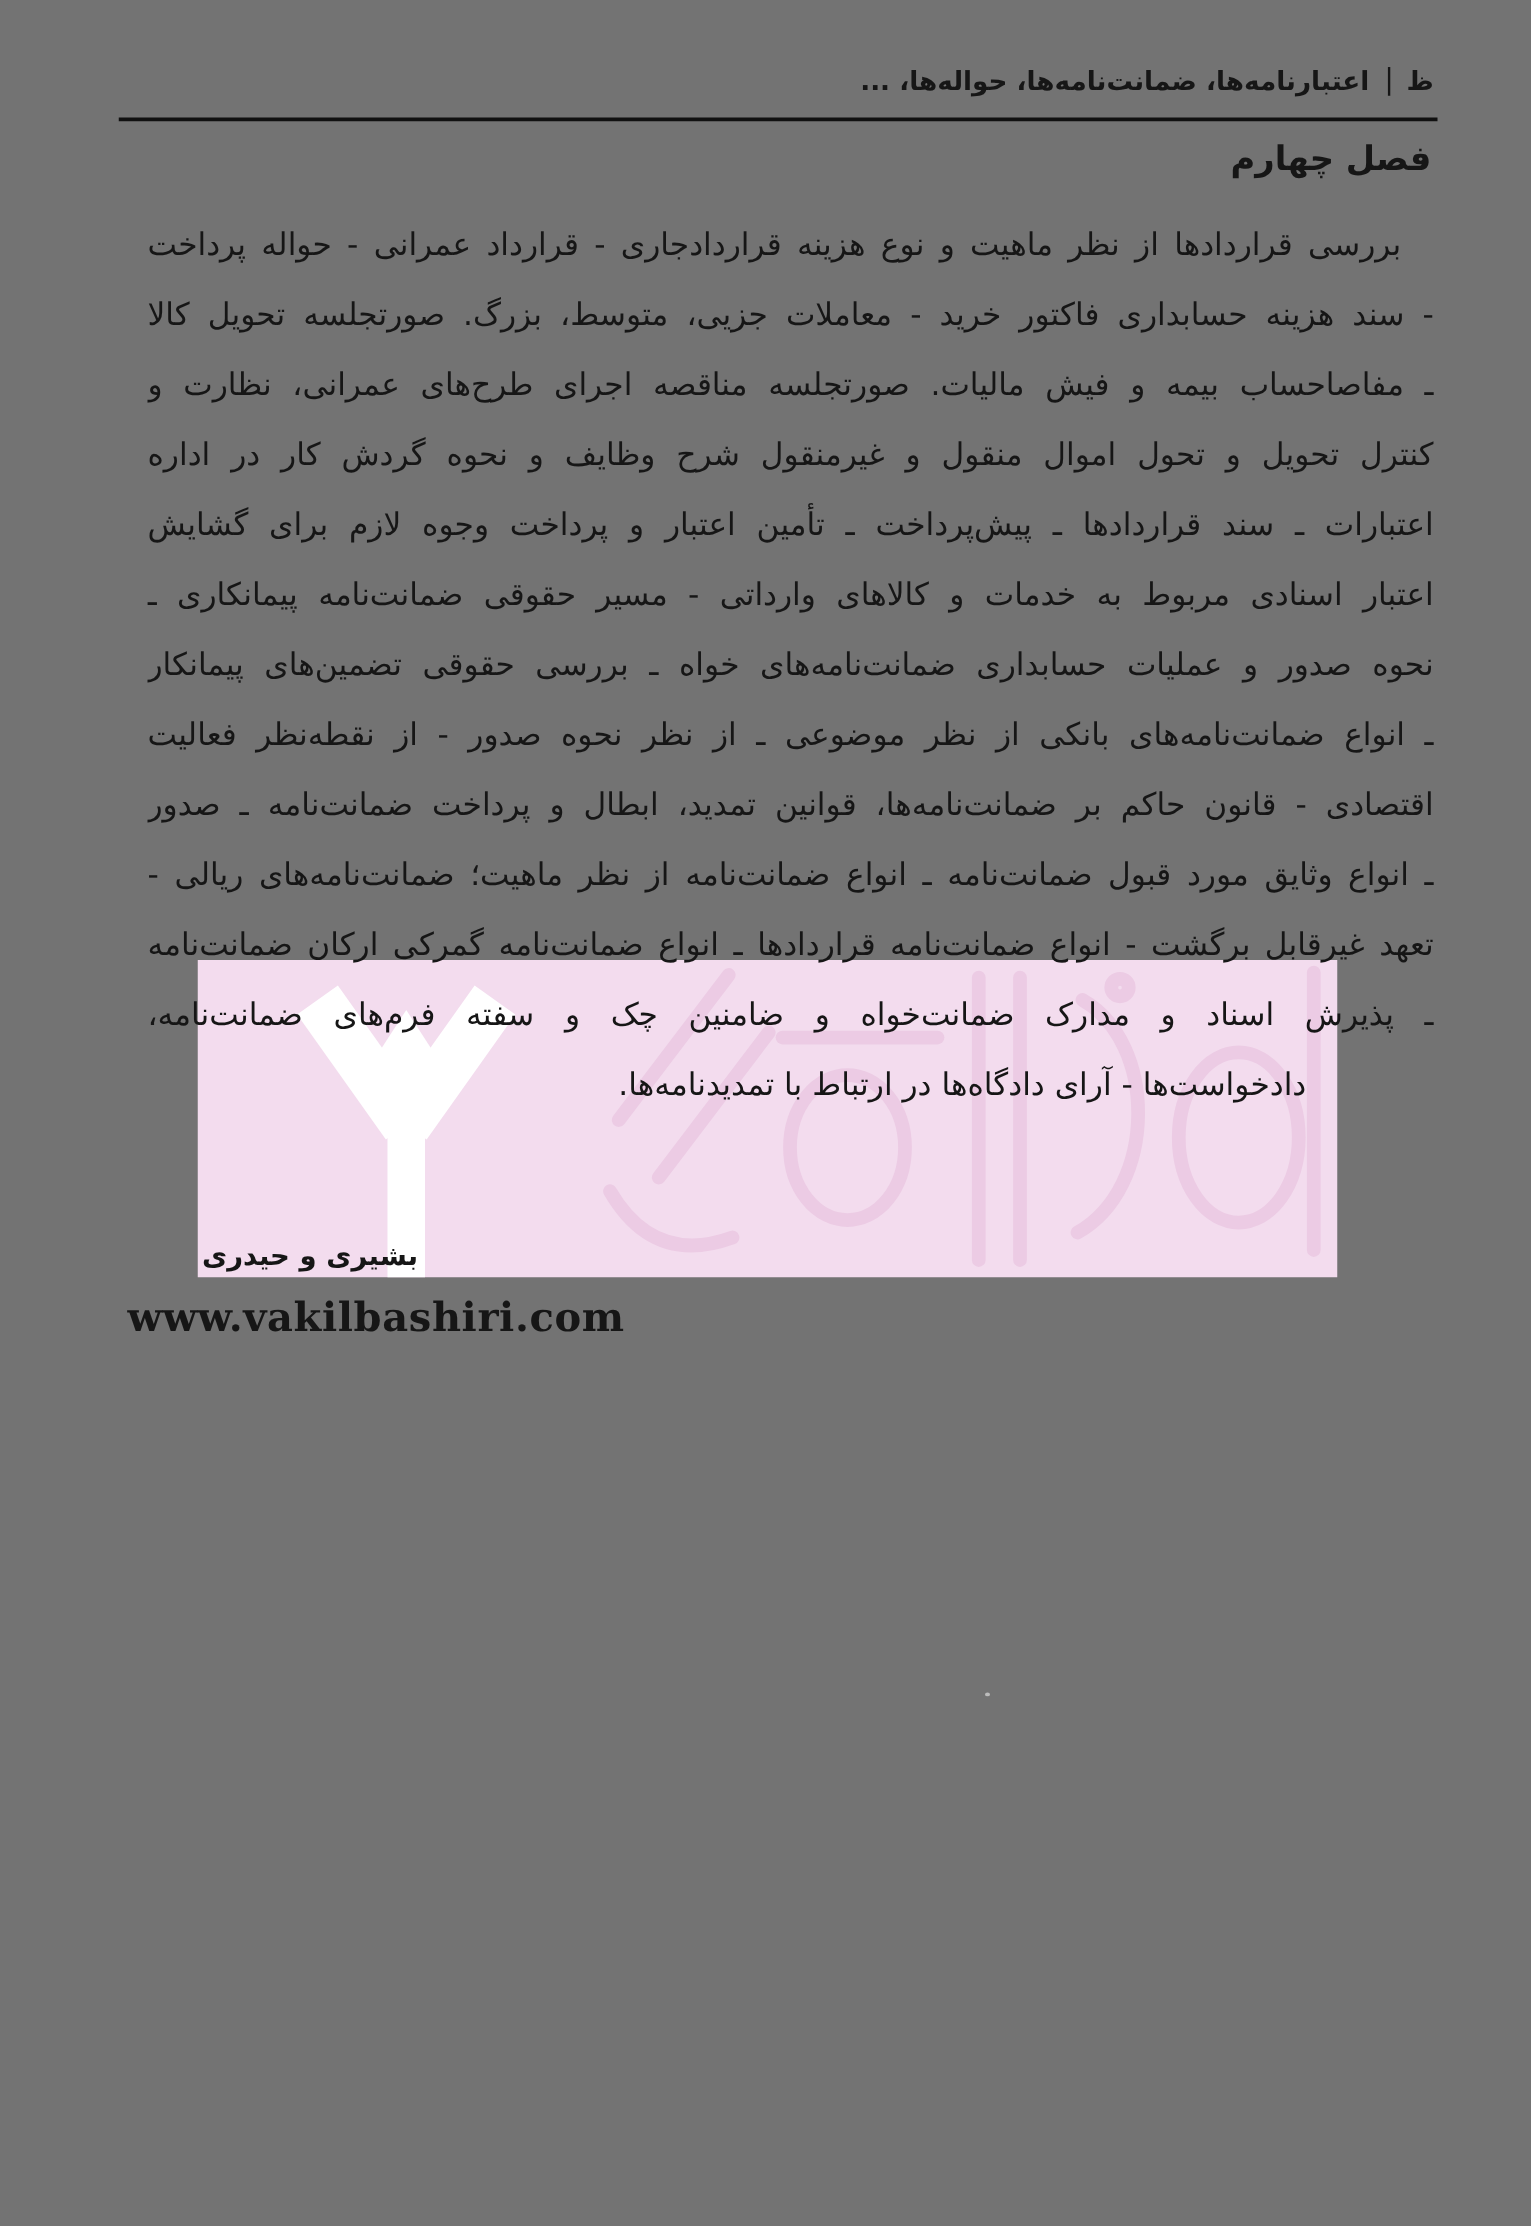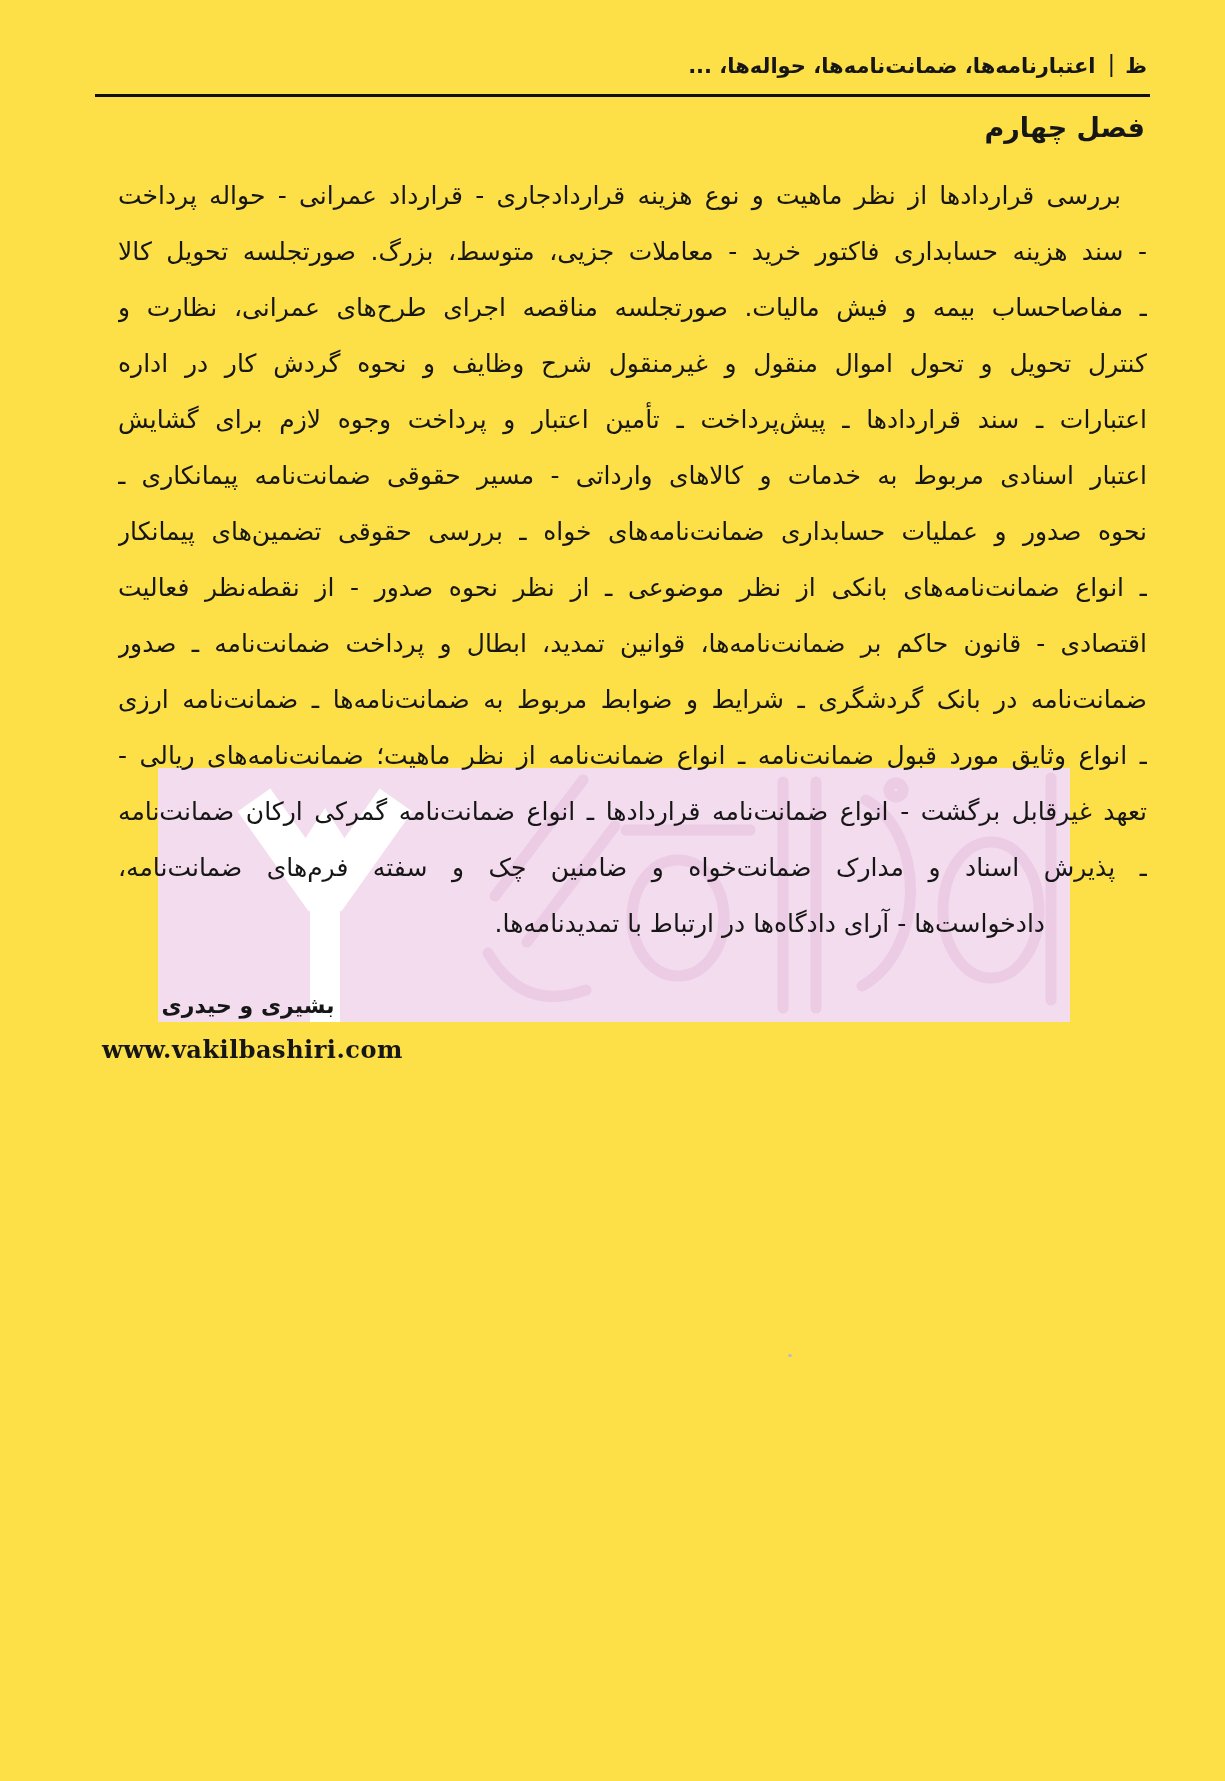--- a/index.html
+++ b/index.html
@@ -1,19 +1,19 @@
 <!DOCTYPE html>
 <html lang="fa"><head>
 <meta charset="utf-8">
 <style>
   html,body{margin:0;padding:0;background:#ffffff;}
   .page{
     position:relative;
     width:1225px;height:1781px;
-    background:#fde047;
+    background:#737373;
     overflow:hidden;
     font-family:"DejaVu Sans",sans-serif;
     color:#161616;
   }
   
   .hdr{
     position:absolute;top:52px;right:78px;left:95px;
     direction:rtl;text-align:right;
     font-size:21px;font-weight:bold;
     letter-spacing:0;
@@ -62,21 +62,21 @@
   .authors{
     position:absolute;left:138px;top:993px;width:200px;
     z-index:2;
     direction:rtl;text-align:center;
     font-size:22px;font-weight:bold;margin-left:10px;
   }
   .site-url{
     position:absolute;left:102px;top:1035px;
     z-index:2;
     font-family:"DejaVu Serif",serif;
-    font-size:24px;font-weight:bold;
+    font-size:32px;font-weight:bold;
     letter-spacing:0.5px;
   }
   
   .speck{
     position:absolute;left:788px;top:1354px;width:4px;height:3px;
     background:#bcbcbc;border-radius:50%;
   }
 </style>
 </head>
 <body>
@@ -120,21 +120,20 @@
   <div class="body-par">
     <div class="bline first">بررسی قراردادها از نظر ماهیت و نوع هزینه قراردادجاری - قرارداد عمرانی - حواله پرداخت</div>
     <div class="bline">- سند هزینه حسابداری فاکتور خرید - معاملات جزیی، متوسط، بزرگ. صورتجلسه تحویل کالا</div>
     <div class="bline">ـ مفاصاحساب بیمه و فیش مالیات. صورتجلسه مناقصه اجرای طرح‌های عمرانی، نظارت و</div>
     <div class="bline">کنترل تحویل و تحول اموال منقول و غیرمنقول شرح وظایف و نحوه گردش کار در اداره</div>
     <div class="bline">اعتبارات ـ سند قراردادها ـ پیش‌پرداخت ـ تأمین اعتبار و پرداخت وجوه لازم برای گشایش</div>
     <div class="bline">اعتبار اسنادی مربوط به خدمات و کالاهای وارداتی - مسیر حقوقی ضمانت‌نامه پیمانکاری ـ</div>
     <div class="bline">نحوه صدور و عملیات حسابداری ضمانت‌نامه‌های خواه ـ بررسی حقوقی تضمین‌های پیمانکار</div>
     <div class="bline">ـ انواع ضمانت‌نامه‌های بانکی از نظر موضوعی ـ از نظر نحوه صدور - از نقطه‌نظر فعالیت</div>
     <div class="bline">اقتصادی - قانون حاکم بر ضمانت‌نامه‌ها، قوانین تمدید، ابطال و پرداخت ضمانت‌نامه ـ صدور</div>
-    <div class="bline">ضمانت‌نامه در بانک گردشگری ـ شرایط و ضوابط مربوط به ضمانت‌نامه‌ها ـ ضمانت‌نامه ارزی</div>
     <div class="bline">ـ انواع وثایق مورد قبول ضمانت‌نامه ـ انواع ضمانت‌نامه از نظر ماهیت؛ ضمانت‌نامه‌های ریالی -</div>
     <div class="bline">تعهد غیرقابل برگشت - انواع ضمانت‌نامه قراردادها ـ انواع ضمانت‌نامه گمرکی ارکان ضمانت‌نامه</div>
     <div class="bline">ـ پذیرش اسناد و مدارک ضمانت‌خواه و ضامنین چک و سفته فرم‌های ضمانت‌نامه،</div>
     <div class="bline last">دادخواست‌ها - آرای دادگاه‌ها در ارتباط با تمدید‌نامه‌ها.</div>
   </div>
 
   <div class="authors">بشیری و حیدری</div>
   <div class="site-url">www.vakilbashiri.com</div>
 
   <div class="speck"></div>

